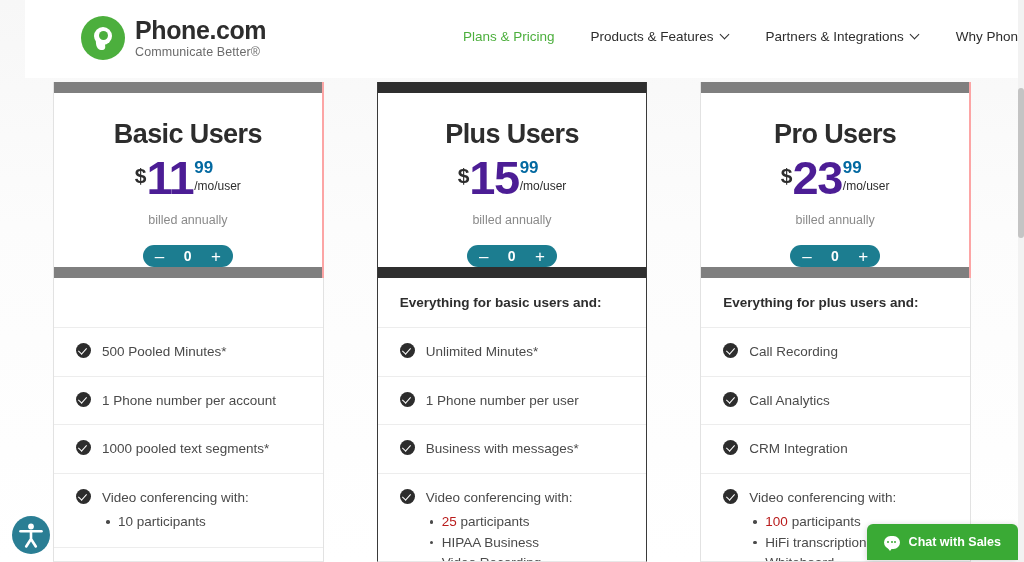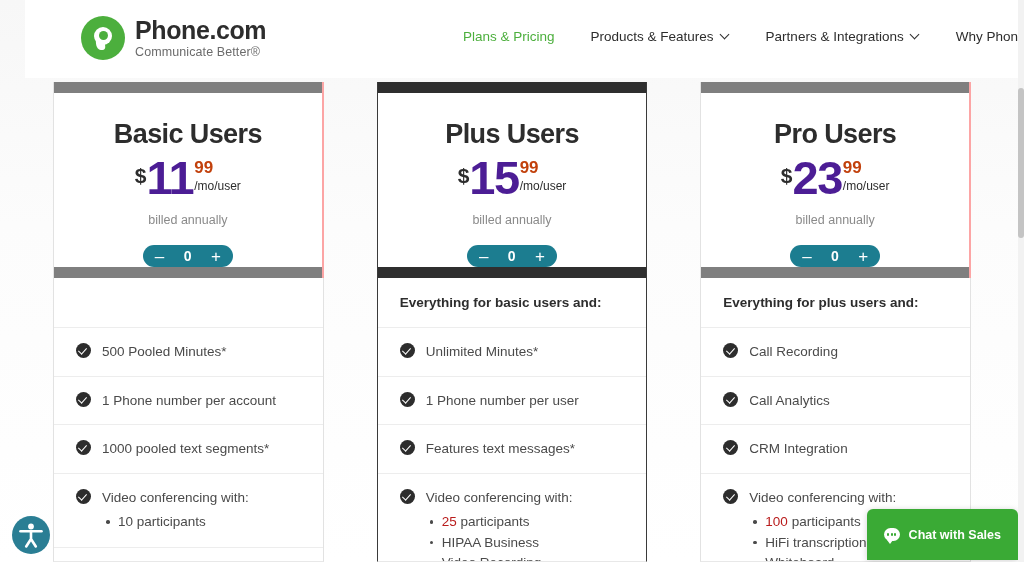--- a/index.html
+++ b/index.html
@@ -195,21 +195,21 @@
   }
   .price-side {
     display: flex;
     flex-direction: column;
     margin-top: 5px;
     margin-left: 1px;
   }
   .price-cents {
     font-size: 17px;
     font-weight: bold;
-    color: #c2410c;
+    color: #0369a1;
     line-height: 1;
   }
   .price-period {
     font-size: 12px;
     color: #2d2d2d;
     line-height: 1;
     margin-top: 4px;
     white-space: nowrap;
   }
 
@@ -334,21 +334,21 @@
     background: #2a7e94;
     z-index: 40;
     cursor: pointer;
   }
   .a11y-widget svg { display: block; }
 
   .chat-widget {
     position: absolute;
     right: 6px;
     bottom: 2px;
-    height: 51px;
+    height: 36px;
     background: #3aaa35;
     border-radius: 6px 6px 0 0;
     display: flex;
     align-items: center;
     gap: 9px;
     padding: 0 17px;
     cursor: pointer;
     z-index: 40;
     box-shadow: 0 1px 6px rgba(0,0,0,0.18);
   }
@@ -519,21 +519,21 @@
       <div class="feature-row">
         <span class="check-icon"></span>
         <span class="feature-text">Unlimited Minutes*</span>
       </div>
       <div class="feature-row">
         <span class="check-icon"></span>
         <span class="feature-text">1 Phone number per user</span>
       </div>
       <div class="feature-row">
         <span class="check-icon"></span>
-        <span class="feature-text">Features text messages*</span>
+        <span class="feature-text">Business with messages*</span>
       </div>
       <div class="feature-row">
         <span class="check-icon"></span>
         <div>
           <span class="feature-text">Video conferencing with:</span>
           <ul class="sub-list">
             <li><b>25</b><span> participants</span></li>
             <li><span>HIPAA Business</span></li>
             <li><span>Video Recording</span></li>
           </ul>

